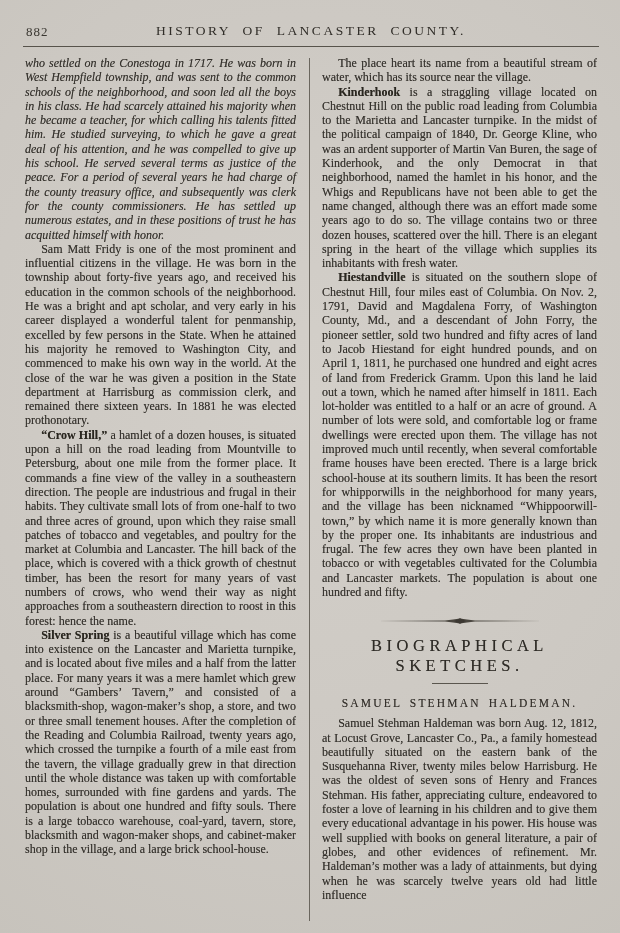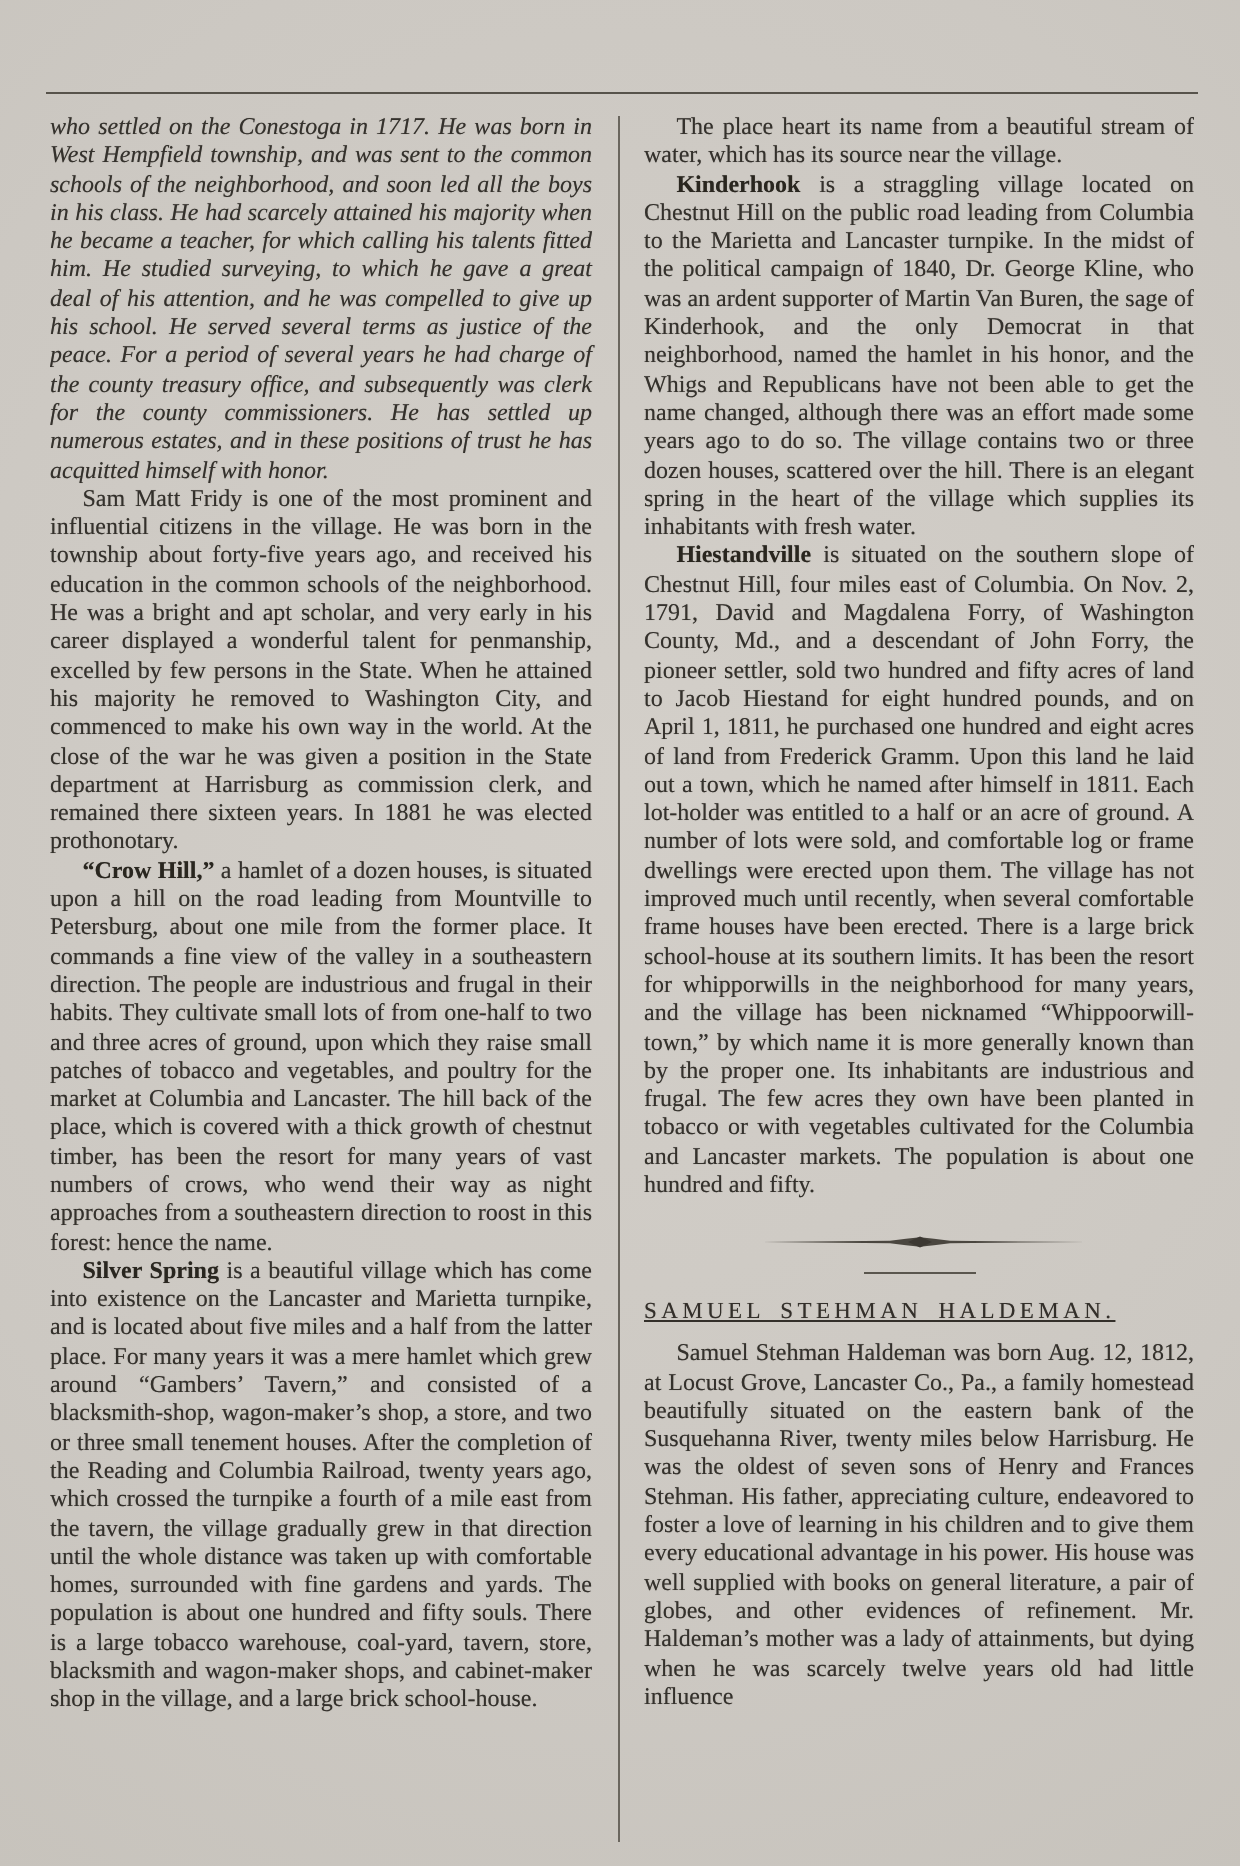--- a/index.html
+++ b/index.html
@@ -54,31 +54,34 @@
   h2.section-heading{
     margin:6px 0 7px 0;text-align:center;font-weight:normal;
     font-size:16.5px;letter-spacing:4.5px;word-spacing:8px;color:#2e2b26;
     text-shadow:0 0 .4px rgba(46,43,38,.5);
   }
   .section-heading-rule{
     width:56px;margin:0 auto 13px auto;height:0;
     border-top:1px solid #5a564e;
   }
   h3.subsection-heading{
-    margin:0 0 7px 0;font-weight:normal;
+    margin:0 0 7px 0;text-align:center;font-weight:normal;
     font-size:11.5px;letter-spacing:2.2px;word-spacing:3px;color:#332f2a;
     text-shadow:0 0 .35px rgba(51,47,42,.5);
-    text-decoration:underline;
   }
 </style>
 </head>
 <body>
 
 <div class="page">
 
+  <div class="page-header">
+    <span class="page-number">882</span>
+    <span class="running-title">HISTORY OF LANCASTER COUNTY.</span>
+  </div>
   <div class="header-rule"></div>
 
   <div class="columns">
 
     <section class="col left">
       <p class="body-par cont"><span>who settled on the Conestoga in 1717. He was born in West Hempfield township, and was sent to the common schools of the neighborhood, and soon led all the boys in his class. He had scarcely attained his majority when he became a teacher, for which calling his talents fitted him. He studied surveying, to which he gave a great deal of his attention, and he was compelled to give up his school. He served several terms as justice of the peace. For a period of several years he had charge of the county treasury office, and subsequently was clerk for the county commissioners. He has settled up numerous estates, and in these positions of trust he has acquitted himself with honor.</span></p>
       <p class="body-par"><span>Sam Matt Fridy is one of the most prominent and influential citizens in the village. He was born in the township about forty-five years ago, and received his education in the common schools of the neighborhood. He was a bright and apt scholar, and very early in his career displayed a wonderful talent for penmanship, excelled by few persons in the State. When he attained his majority he removed to Washington City, and commenced to make his own way in the world. At the close of the war he was given a position in the State department at Harrisburg as commission clerk, and remained there sixteen years. In 1881 he was elected prothonotary.</span></p>
       <p class="body-par"><span class="lead">“Crow Hill,”</span><span> a hamlet of a dozen houses, is situated upon a hill on the road leading from Mountville to Petersburg, about one mile from the former place. It commands a fine view of the valley in a southeastern direction. The people are industrious and frugal in their habits. They cultivate small lots of from one-half to two and three acres of ground, upon which they raise small patches of tobacco and vegetables, and poultry for the market at Columbia and Lancaster. The hill back of the place, which is covered with a thick growth of chestnut timber, has been the resort for many years of vast numbers of crows, who wend their way as night approaches from a southeastern direction to roost in this forest: hence the name.</span></p>
       <p class="body-par"><span class="lead">Silver Spring</span><span> is a beautiful village which has come into existence on the Lancaster and Marietta turnpike, and is located about five miles and a half from the latter place. For many years it was a mere hamlet which grew around “Gambers’ Tavern,” and consisted of a blacksmith-shop, wagon-maker’s shop, a store, and two or three small tenement houses. After the completion of the Reading and Columbia Railroad, twenty years ago, which crossed the turnpike a fourth of a mile east from the tavern, the village gradually grew in that direction until the whole distance was taken up with comfortable homes, surrounded with fine gardens and yards. The population is about one hundred and fifty souls. There is a large tobacco warehouse, coal-yard, tavern, store, blacksmith and wagon-maker shops, and cabinet-maker shop in the village, and a large brick school-house.</span></p>
     </section>
@@ -90,20 +93,21 @@
       <p class="body-par"><span class="lead">Kinderhook</span><span> is a straggling village located on Chestnut Hill on the public road leading from Columbia to the Marietta and Lancaster turnpike. In the midst of the political campaign of 1840, Dr. George Kline, who was an ardent supporter of Martin Van Buren, the sage of Kinderhook, and the only Democrat in that neighborhood, named the hamlet in his honor, and the Whigs and Republicans have not been able to get the name changed, although there was an effort made some years ago to do so. The village contains two or three dozen houses, scattered over the hill. There is an elegant spring in the heart of the village which supplies its inhabitants with fresh water.</span></p>
       <p class="body-par"><span class="lead">Hiestandville</span><span> is situated on the southern slope of Chestnut Hill, four miles east of Columbia. On Nov. 2, 1791, David and Magdalena Forry, of Washington County, Md., and a descendant of John Forry, the pioneer settler, sold two hundred and fifty acres of land to Jacob Hiestand for eight hundred pounds, and on April 1, 1811, he purchased one hundred and eight acres of land from Frederick Gramm. Upon this land he laid out a town, which he named after himself in 1811. Each lot-holder was entitled to a half or an acre of ground. A number of lots were sold, and comfortable log or frame dwellings were erected upon them. The village has not improved much until recently, when several comfortable frame houses have been erected. There is a large brick school-house at its southern limits. It has been the resort for whipporwills in the neighborhood for many years, and the village has been nicknamed “Whippoorwill-town,” by which name it is more generally known than by the proper one. Its inhabitants are industrious and frugal. The few acres they own have been planted in tobacco or with vegetables cultivated for the Columbia and Lancaster markets. The population is about one hundred and fifty.</span></p>
 
       <div class="ornament">
         <svg width="170" height="10" viewBox="0 0 170 10" aria-hidden="true">
           <path d="M2 5 L70 4.4 L78 3.4 L85 2.6 L92 3.4 L100 4.4 L168 5 L100 5.6 L92 6.6 L85 7.4 L78 6.6 L70 5.6 Z" fill="#4a463f"></path>
           <path d="M79 5 L85 2.2 L91 5 L85 7.8 Z" fill="#3c3832"></path>
         </svg>
       </div>
 
+      <h2 class="section-heading">BIOGRAPHICAL SKETCHES.</h2>
       <div class="section-heading-rule"></div>
       <h3 class="subsection-heading">SAMUEL STEHMAN HALDEMAN.</h3>
 
       <p class="body-par"><span>Samuel Stehman Haldeman was born Aug. 12, 1812, at Locust Grove, Lancaster Co., Pa., a family homestead beautifully situated on the eastern bank of the Susquehanna River, twenty miles below Harrisburg. He was the oldest of seven sons of Henry and Frances Stehman. His father, appreciating culture, endeavored to foster a love of learning in his children and to give them every educational advantage in his power. His house was well supplied with books on general literature, a pair of globes, and other evidences of refinement. Mr. Haldeman’s mother was a lady of attainments, but dying when he was scarcely twelve years old had little influence</span></p>
     </section>
 
   </div>
 </div>
 
 </body></html>

